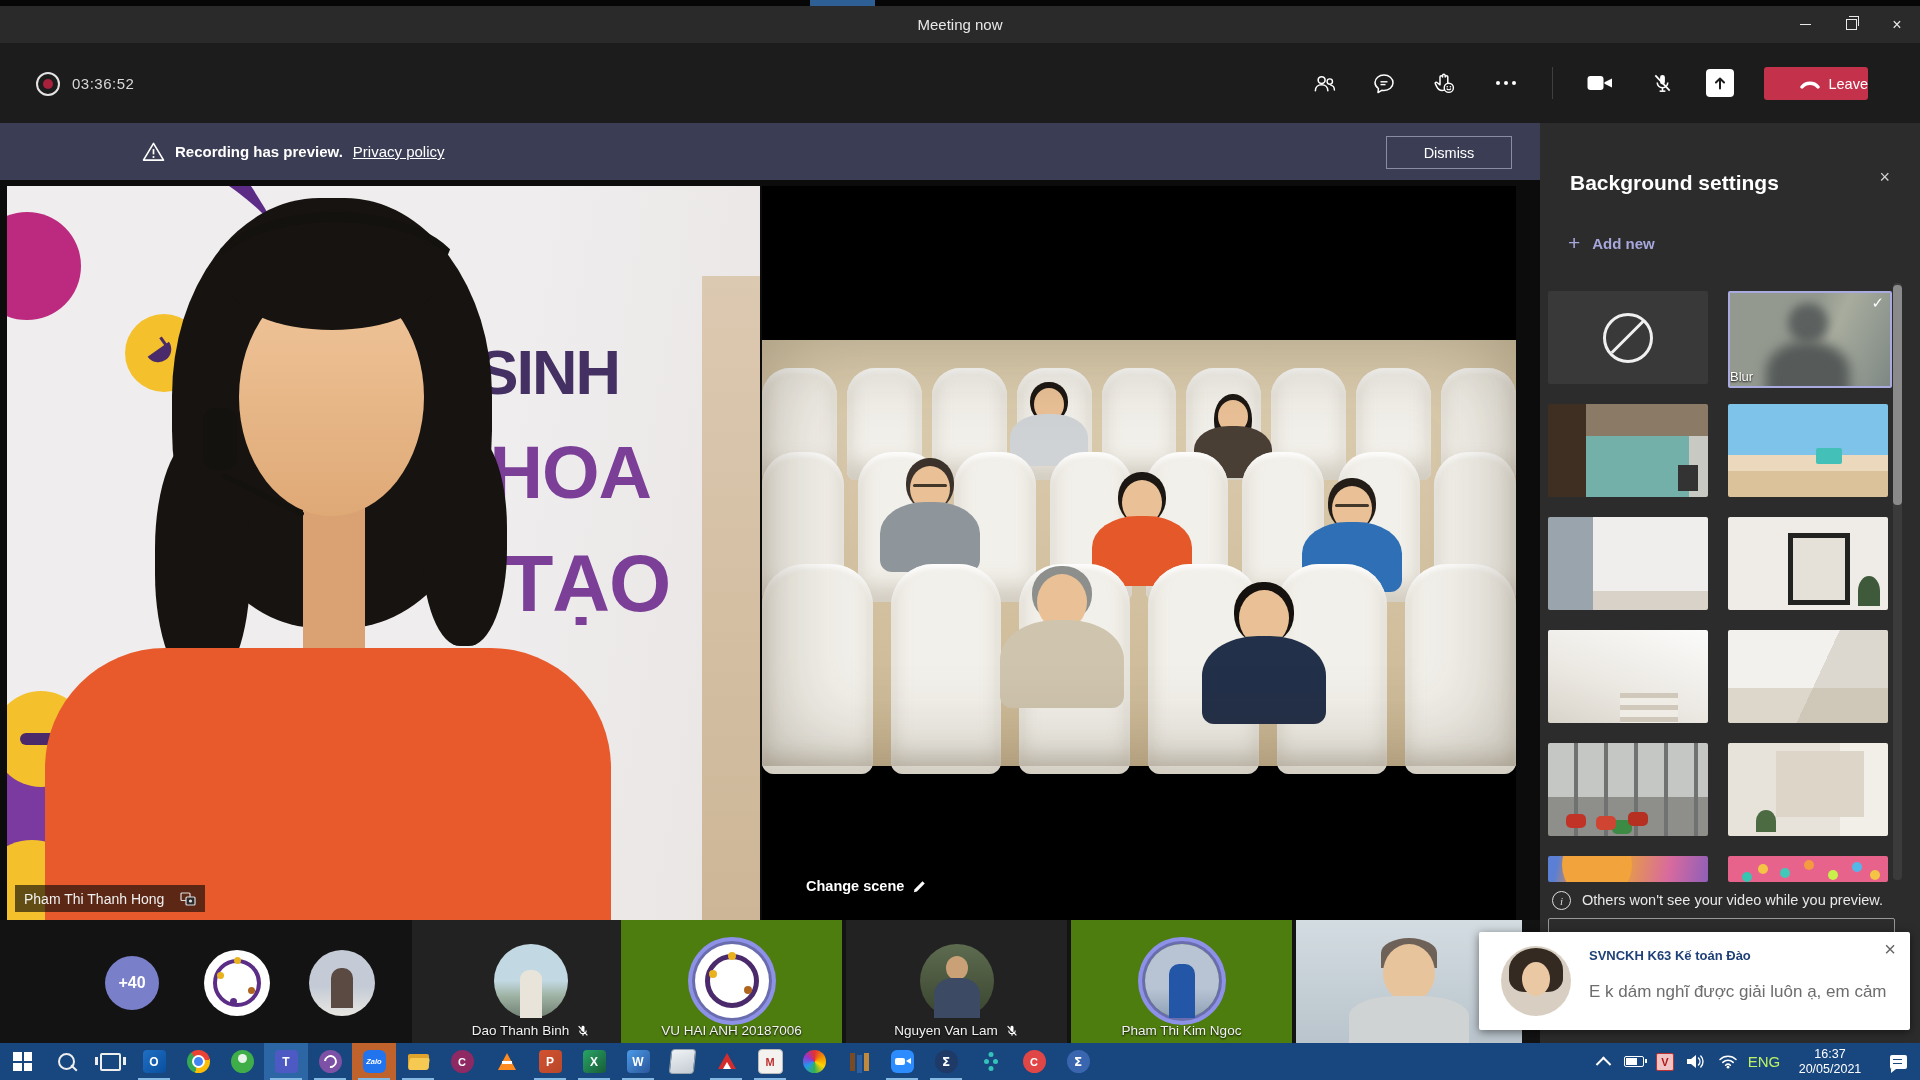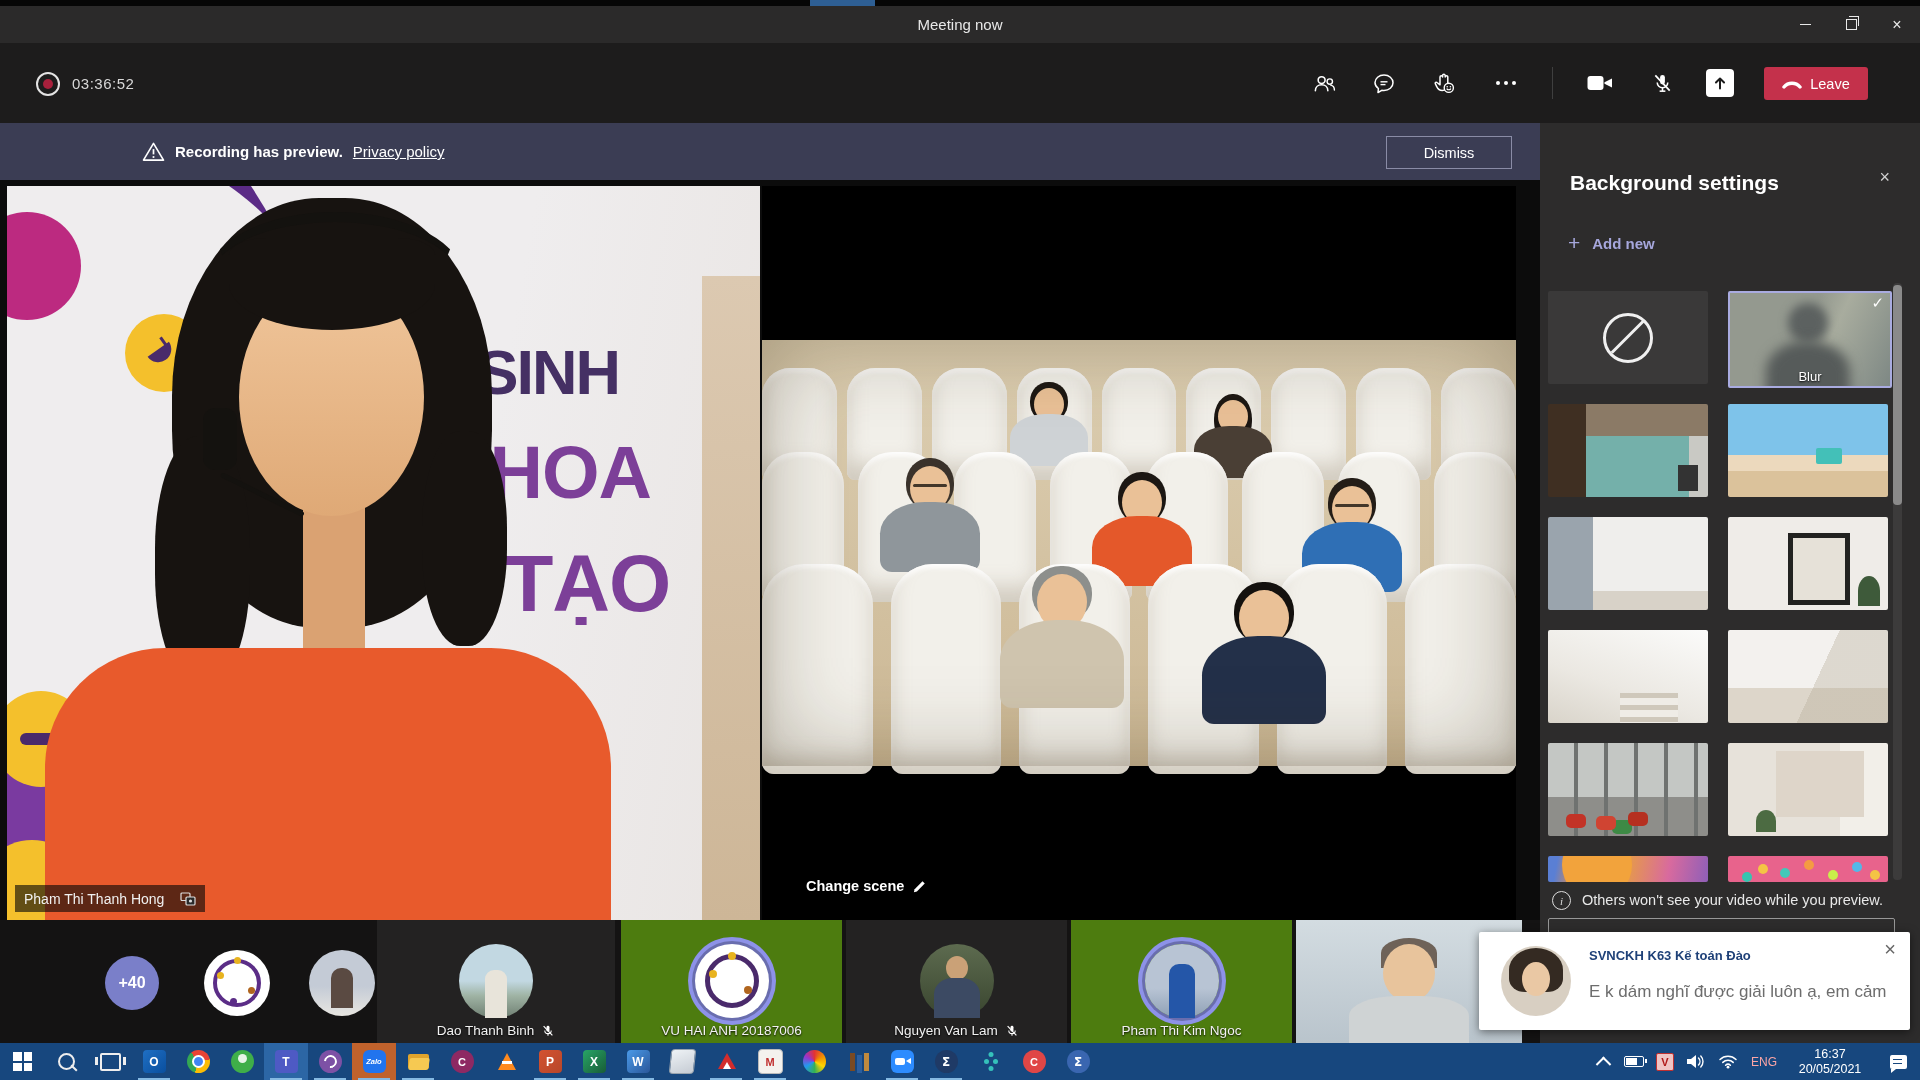--- a/index.html
+++ b/index.html
@@ -23,21 +23,21 @@
   .toolbar{position:absolute;left:0;top:43px;width:1920px;height:80px;background:#1d1c1c}
   .recdot{position:absolute;left:36px;top:29px;width:20px;height:20px;border:2px solid #e3e3e3;border-radius:50%;display:flex;align-items:center;justify-content:center}
   .recdot i{width:10px;height:10px;border-radius:50%;background:#a8203c;display:block}
   .timer{position:absolute;left:72px;top:32px;color:#d8d8d8;font-size:15px;letter-spacing:.5px}
   .tbtn{position:absolute;top:17px;width:48px;height:46px;display:flex;align-items:center;justify-content:center}
   .dots{display:flex;gap:4px}
   .dots i{width:4px;height:4px;border-radius:50%;background:#fff;display:block}
   .vsep{position:absolute;left:1552px;top:24px;width:1px;height:32px;background:#3f3f3f}
   .sharebox{width:28px;height:28px;background:#fff;border-radius:4px;display:flex;align-items:center;justify-content:center}
   .leave{position:absolute;left:1764px;top:24px;width:104px;height:33px;background:#c4314b;border-radius:3px;
-         display:flex;align-items:center;justify-content:center;gap:8px;color:#fff;font-size:14.5px}
+         display:flex;align-items:center;justify-content:flex-end;gap:8px;color:#fff;font-size:14.5px}
 
   
   .banner{position:absolute;left:0;top:123px;width:1540px;height:57px;background:#3b3d54;color:#fff}
   .banner-inner{position:absolute;left:142px;top:0;height:57px;display:flex;align-items:center;gap:10px;font-size:15px}
   .banner-bold{font-weight:bold}
   .banner-link{text-decoration:underline}
   .dismiss{position:absolute;left:1386px;top:13px;width:124px;height:31px;border:1px solid #8a8ca6;
            display:flex;align-items:center;justify-content:center;font-size:14.5px;color:#fff}
 
   
@@ -123,21 +123,21 @@
   .thumb{position:absolute;width:160px;height:93px;border-radius:2px;overflow:hidden}
   .c1{left:8px}.c2{left:188px}
   .row1{top:168px}.row2{top:281px}.row3{top:394px}.row4{top:507px}.row5{top:620px}.row6{top:733px;height:26px}
   .t-none{background:#3a3939;display:flex;align-items:center;justify-content:center}
   .noneicon{width:44px;height:44px;border:3px solid #f0f0f0;border-radius:50%;position:relative}
   .noneicon::after{content:"";position:absolute;left:-1px;top:19px;width:46px;height:3px;background:#f0f0f0;transform:rotate(-45deg)}
   .t-blur{background:linear-gradient(115deg,#94998f 0 45%,#a8ac9e 60%,#7e8884);border:2px solid #a9abe0}
   .blur-head{position:absolute;left:58px;top:10px;width:40px;height:40px;border-radius:50%;background:#5c6160;filter:blur(5px)}
   .blur-body{position:absolute;left:36px;top:48px;width:84px;height:60px;border-radius:50% 50% 0 0;background:#565b5a;filter:blur(6px)}
   .blur-check{position:absolute;right:6px;top:1px;font-size:15px;color:#fff}
-  .blur-label{position:absolute;left:0;right:0;bottom:2px;text-align:center;font-size:13px;color:#fff;text-shadow:0 1px 2px #000}
+  .blur-label{position:absolute;left:0;right:0;bottom:2px;font-size:13px;color:#fff;text-shadow:0 1px 2px #000}
   .t1{background:linear-gradient(90deg,#3f2f22 0 24%,transparent 24%),linear-gradient(180deg,#8b7a66 0 34%,transparent 34%),linear-gradient(90deg,transparent 0 24%,#74b0aa 24% 88%,#c9c9c4 88%);background-color:#c9c9c4}
   .t1::after{content:"";position:absolute;right:10px;bottom:6px;width:20px;height:26px;background:#333}
   .t2{background:linear-gradient(180deg,#7ec3ea 0 55%,#ecd9bd 55% 72%,#dbc29b 72%)}
   .t2::after{content:"";position:absolute;left:88px;top:44px;width:26px;height:16px;background:#43c0b8;border-radius:2px}
   .t3{background:linear-gradient(90deg,#9aa4ad 0 28%,transparent 28%),linear-gradient(0deg,#d8d2c8 0 20%,transparent 20%);background-color:#efeeec}
   .t4{background:#efece8}
   .t4::before{content:"";position:absolute;left:60px;top:16px;width:52px;height:62px;border:5px solid #222220;background:#e6e1d8}
   .t4::after{content:"";position:absolute;right:8px;bottom:4px;width:22px;height:30px;border-radius:50% 50% 0 0;background:#3e5a3a}
   .t5{background:linear-gradient(200deg,#fbfbfa,#ebe8e2 60%,#d9d4ca)}
   .t5::after{content:"";position:absolute;right:30px;bottom:0;width:58px;height:30px;background:repeating-linear-gradient(180deg,#cfc8bb 0 5px,#efece6 5px 12px)}
@@ -254,21 +254,21 @@
   .ic-dots::before{content:"";position:absolute;left:5px;top:9px;width:5px;height:5px;border-radius:50%;background:#35c2bb;box-shadow:9px 0 0 #35c2bb,4.5px -7px 0 #35c2bb,4.5px 7px 0 #35c2bb}
   .ic-ccleaner{background:#e04646;border-radius:50%;font-size:11px}
   .ic-sigma2{background:#3a66b0;border-radius:50%;font-size:12px;font-family:"DejaVu Sans",sans-serif}
   .tray{position:absolute;right:0;top:0;height:37px;display:flex;align-items:center}
   .trayitem{height:37px;display:flex;align-items:center;justify-content:center;position:relative}
   .chev{width:9px;height:9px;border-left:2px solid #fff;border-top:2px solid #fff;transform:rotate(45deg) translate(2px,2px)}
   .batt{width:18px;height:9px;border:1.5px solid #fff;border-radius:2px;position:relative}
   .batt::before{content:"";position:absolute;right:-4px;top:1.5px;width:2px;height:4px;background:#fff}
   .batt::after{content:"";position:absolute;left:1px;top:1px;bottom:1px;width:11px;background:#fff}
   .vkey{width:16px;height:16px;background:#f0c4c4;border:1px solid #c03030;border-radius:2px;color:#b01818;font-size:11px;font-weight:bold;display:flex;align-items:center;justify-content:center}
-  .lang{color:#fca5a5;font-size:12px}
+  .lang{color:#bef264;font-size:15px}
   .clock{color:#fff;font-size:12.5px;text-align:center;line-height:15px}
   .notif{width:17px;height:14px;background:#fff;border-radius:2px;position:relative}
   .notif::before{content:"";position:absolute;left:3px;top:4px;width:9px;height:1.5px;background:#17477e;box-shadow:0 4px 0 #17477e}
   .notif::after{content:"";position:absolute;left:1px;bottom:-4px;width:0;height:0;border-top:4px solid #fff;border-right:5px solid transparent}
 </style>
 </head>
 <body>
 
 <div class="screen">
 
@@ -529,21 +529,21 @@
       <div class="noticetext">Others won't see your video while you preview.</div>
     </div>
     <div class="pbtn-edge"></div>
   </div>
 
   <div class="strip">
     <div class="ovflow">+40</div>
     <div class="fs-logo"></div>
     <div class="fs-photo"></div>
 
-    <div class="tile" style="left:377px;width:238px">
+    <div class="tile" style="left:412px;width:238px">
       <div class="av av-dao"></div>
       <div class="tname">
         <span>Dao Thanh Binh</span>
         <svg viewBox="0 0 24 24" width="14" height="14">
             <rect x="9.5" y="3" width="5" height="10" rx="2.5" fill="#fff"></rect>
             <path d="M6.5 11 a5.5 5.5 0 0 0 11 0" stroke="#fff" stroke-width="1.8" fill="none"></path>
             <line x1="12" y1="16.5" x2="12" y2="20" stroke="#fff" stroke-width="1.8"></line>
             <line x1="4.5" y1="3.5" x2="19.5" y2="19.5" stroke="#fff" stroke-width="2"></line>
           </svg>
       </div>

